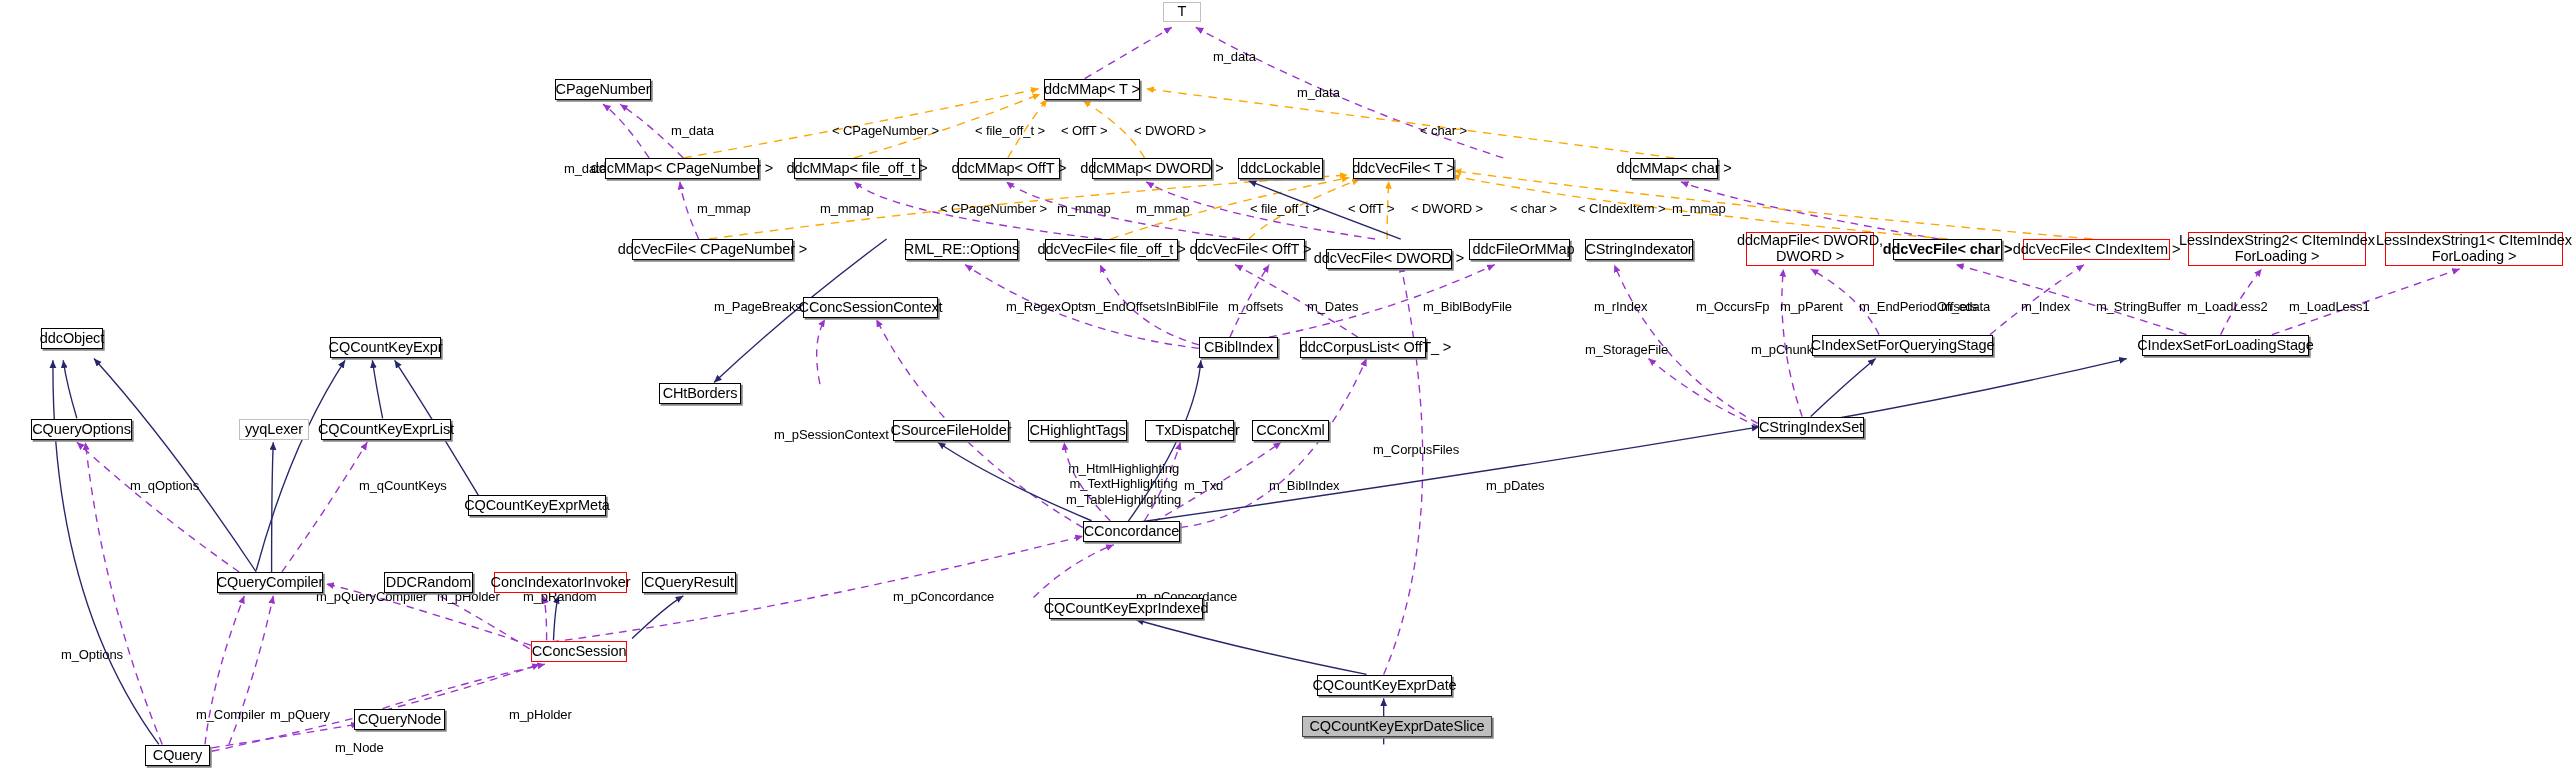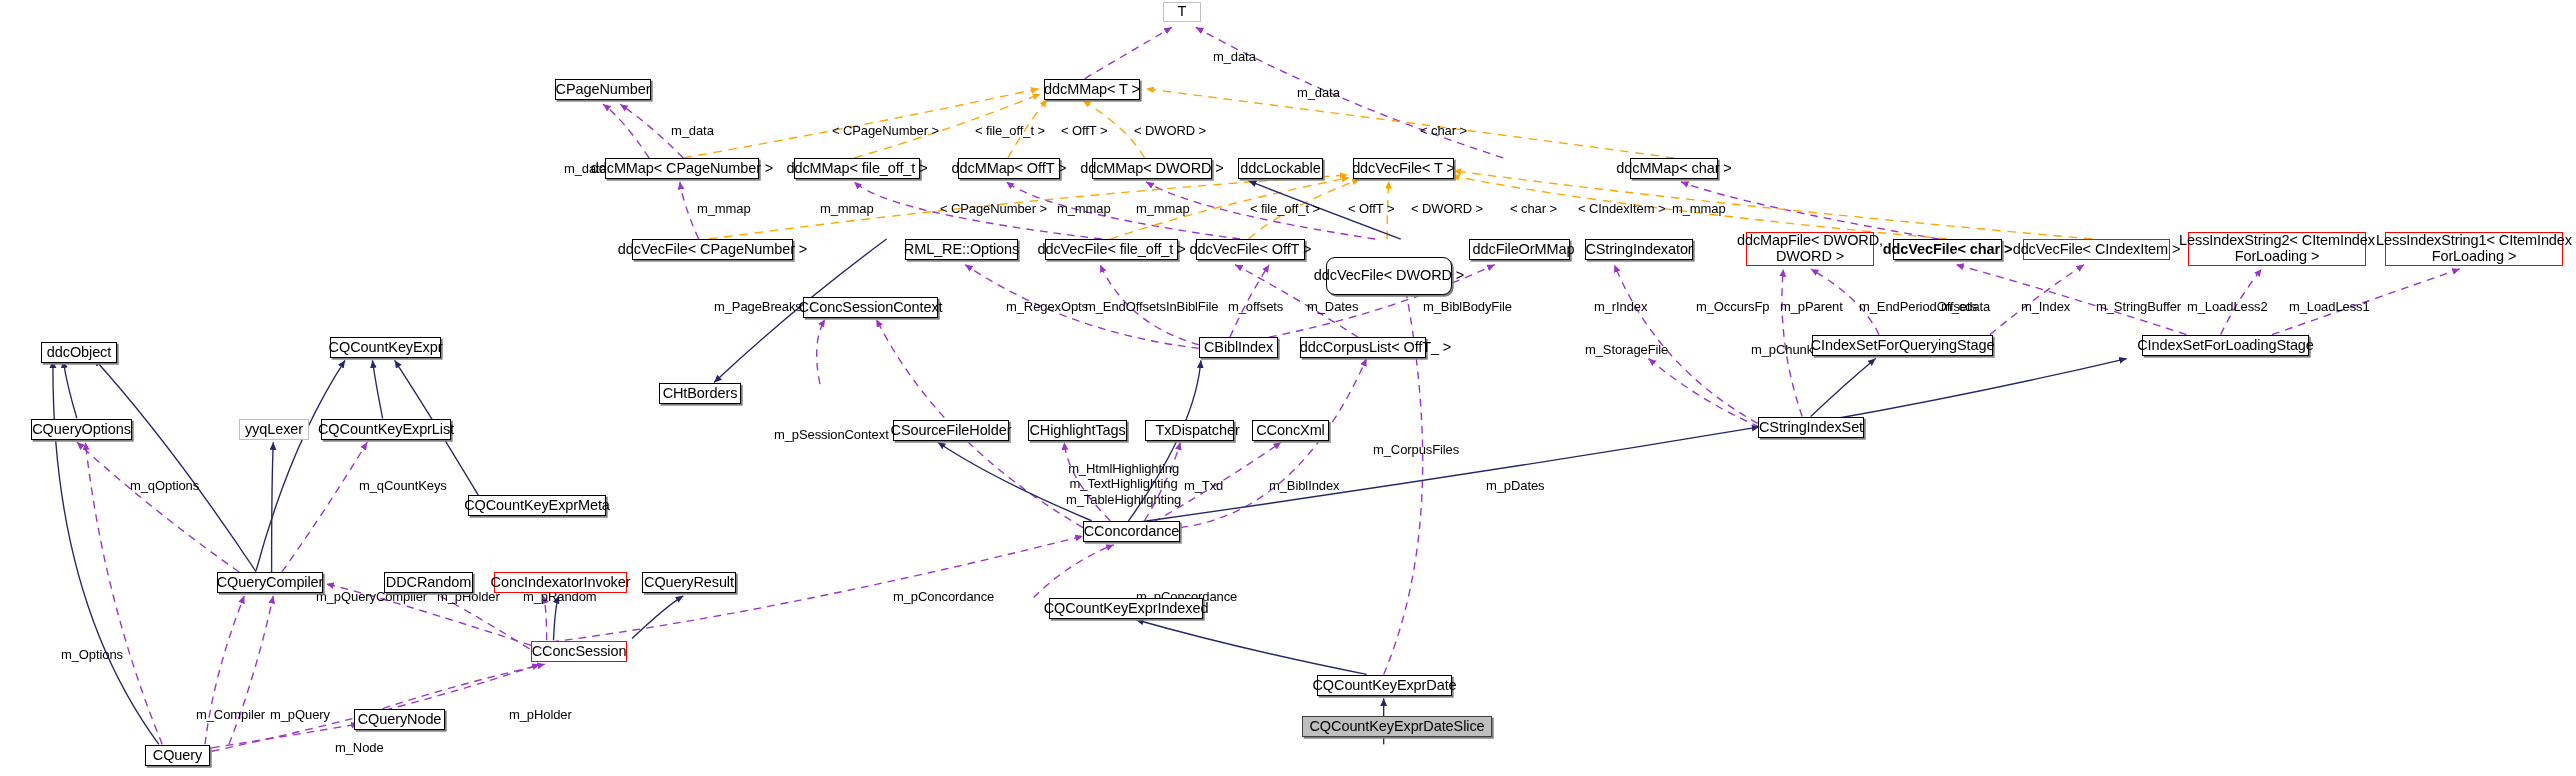--- a/index.html
+++ b/index.html
@@ -203,21 +203,21 @@
   <div class="node shadow" style="left:1630px;top:158px;width:88px;height:21.4px;"><span>ddcMMap&lt; char &gt;</span></div>
 
   <div class="node shadow" style="left:632px;top:239px;width:161px;height:21.4px;"><span>ddcVecFile&lt; CPageNumber &gt;</span></div>
 
   <div class="node shadow" style="left:905px;top:239px;width:113px;height:21.4px;"><span>RML_RE::Options</span></div>
 
   <div class="node shadow" style="left:1045px;top:239px;width:133px;height:21.4px;"><span>ddcVecFile&lt; file_off_t &gt;</span></div>
 
   <div class="node shadow" style="left:1196px;top:239px;width:109px;height:21.4px;"><span>ddcVecFile&lt; OffT &gt;</span></div>
 
-  <div class="node shadow" style="left:1326px;top:257px;width:126px;height:38px;border-radius:9px;"><span>ddcVecFile&lt; DWORD &gt;</span></div>
+  <div class="node shadow" style="left:1326px;top:249px;width:126px;height:20px;"><span>ddcVecFile&lt; DWORD &gt;</span></div>
 
   <div class="node shadow" style="left:1469px;top:239px;width:101px;height:21.4px;padding-left:8px;"><span>ddcFileOrMMap</span></div>
 
   <div class="node shadow" style="left:1585px;top:239px;width:108px;height:21.4px;"><span>CStringIndexator</span></div>
 
   <div class="node red" style="left:1746px;top:232px;width:128px;height:34px;"><span>ddcMapFile&lt; DWORD,
 DWORD &gt;</span></div>
 
   <div class="node shadow" style="left:1893px;top:239px;width:109px;height:21.4px;font-weight:bold;"><span>ddcVecFile&lt; char &gt;</span></div>
 
@@ -232,21 +232,21 @@
   <div class="node shadow" style="left:1199px;top:337px;width:79px;height:21.4px;"><span>CBiblIndex</span></div>
 
   <div class="node shadow" style="left:1300px;top:337px;width:126px;height:21.4px;padding-left:25px;"><span>ddcCorpusList&lt; OffT_ &gt;</span></div>
 
   <div class="node shadow" style="left:1812px;top:335px;width:181px;height:21.4px;"><span>CIndexSetForQueryingStage</span></div>
 
   <div class="node shadow" style="left:2142px;top:335px;width:167px;height:21.4px;"><span>CIndexSetForLoadingStage</span></div>
 
   <div class="node shadow" style="left:1758px;top:417px;width:106px;height:21.4px;"><span>CStringIndexSet</span></div>
 
-  <div class="node shadow" style="left:41px;top:342px;width:76px;height:21.4px;"><span>ddcObject</span></div>
+  <div class="node shadow" style="left:41px;top:328px;width:62px;height:21.4px;"><span>ddcObject</span></div>
 
   <div class="node shadow" style="left:330px;top:337px;width:111px;height:21.4px;"><span>CQCountKeyExpr</span></div>
 
   <div class="node shadow" style="left:31px;top:419px;width:101px;height:21.4px;"><span>CQueryOptions</span></div>
 
   <div class="node grey-border" style="left:239px;top:419px;width:70px;height:21.4px;"><span>yyqLexer</span></div>
 
   <div class="node shadow" style="left:321px;top:419px;width:130px;height:21.4px;"><span>CQCountKeyExprList</span></div>
 
   <div class="node shadow" style="left:468px;top:495px;width:138px;height:21.4px;"><span>CQCountKeyExprMeta</span></div>

